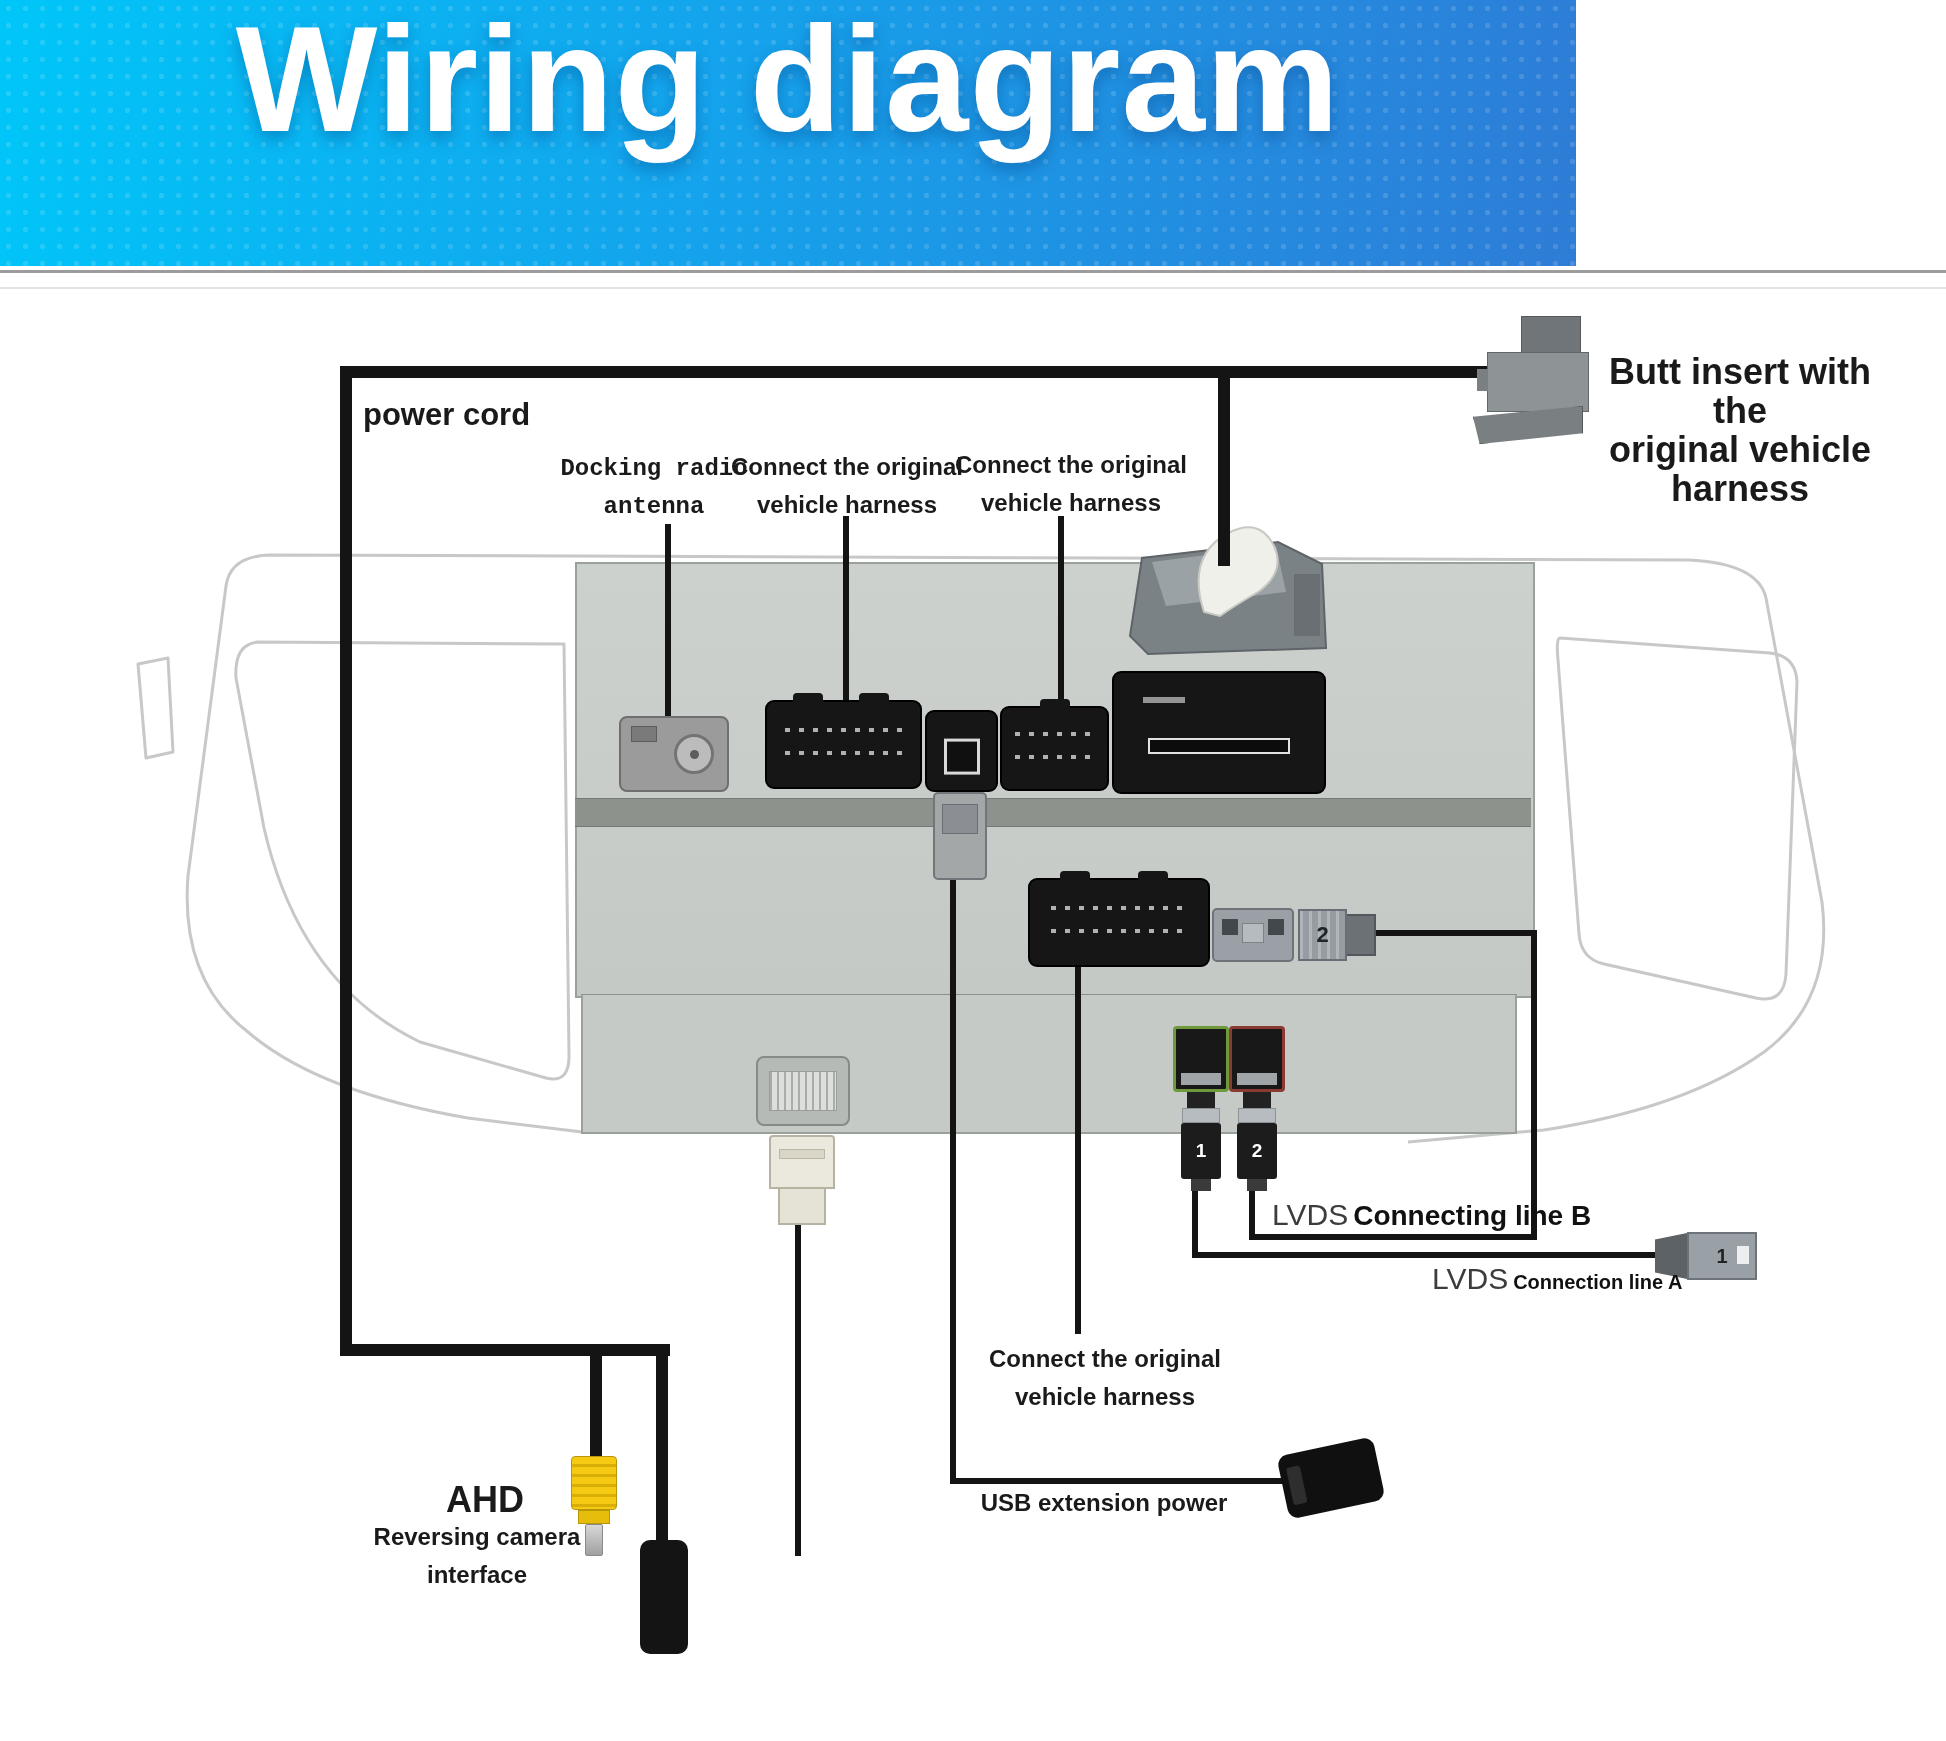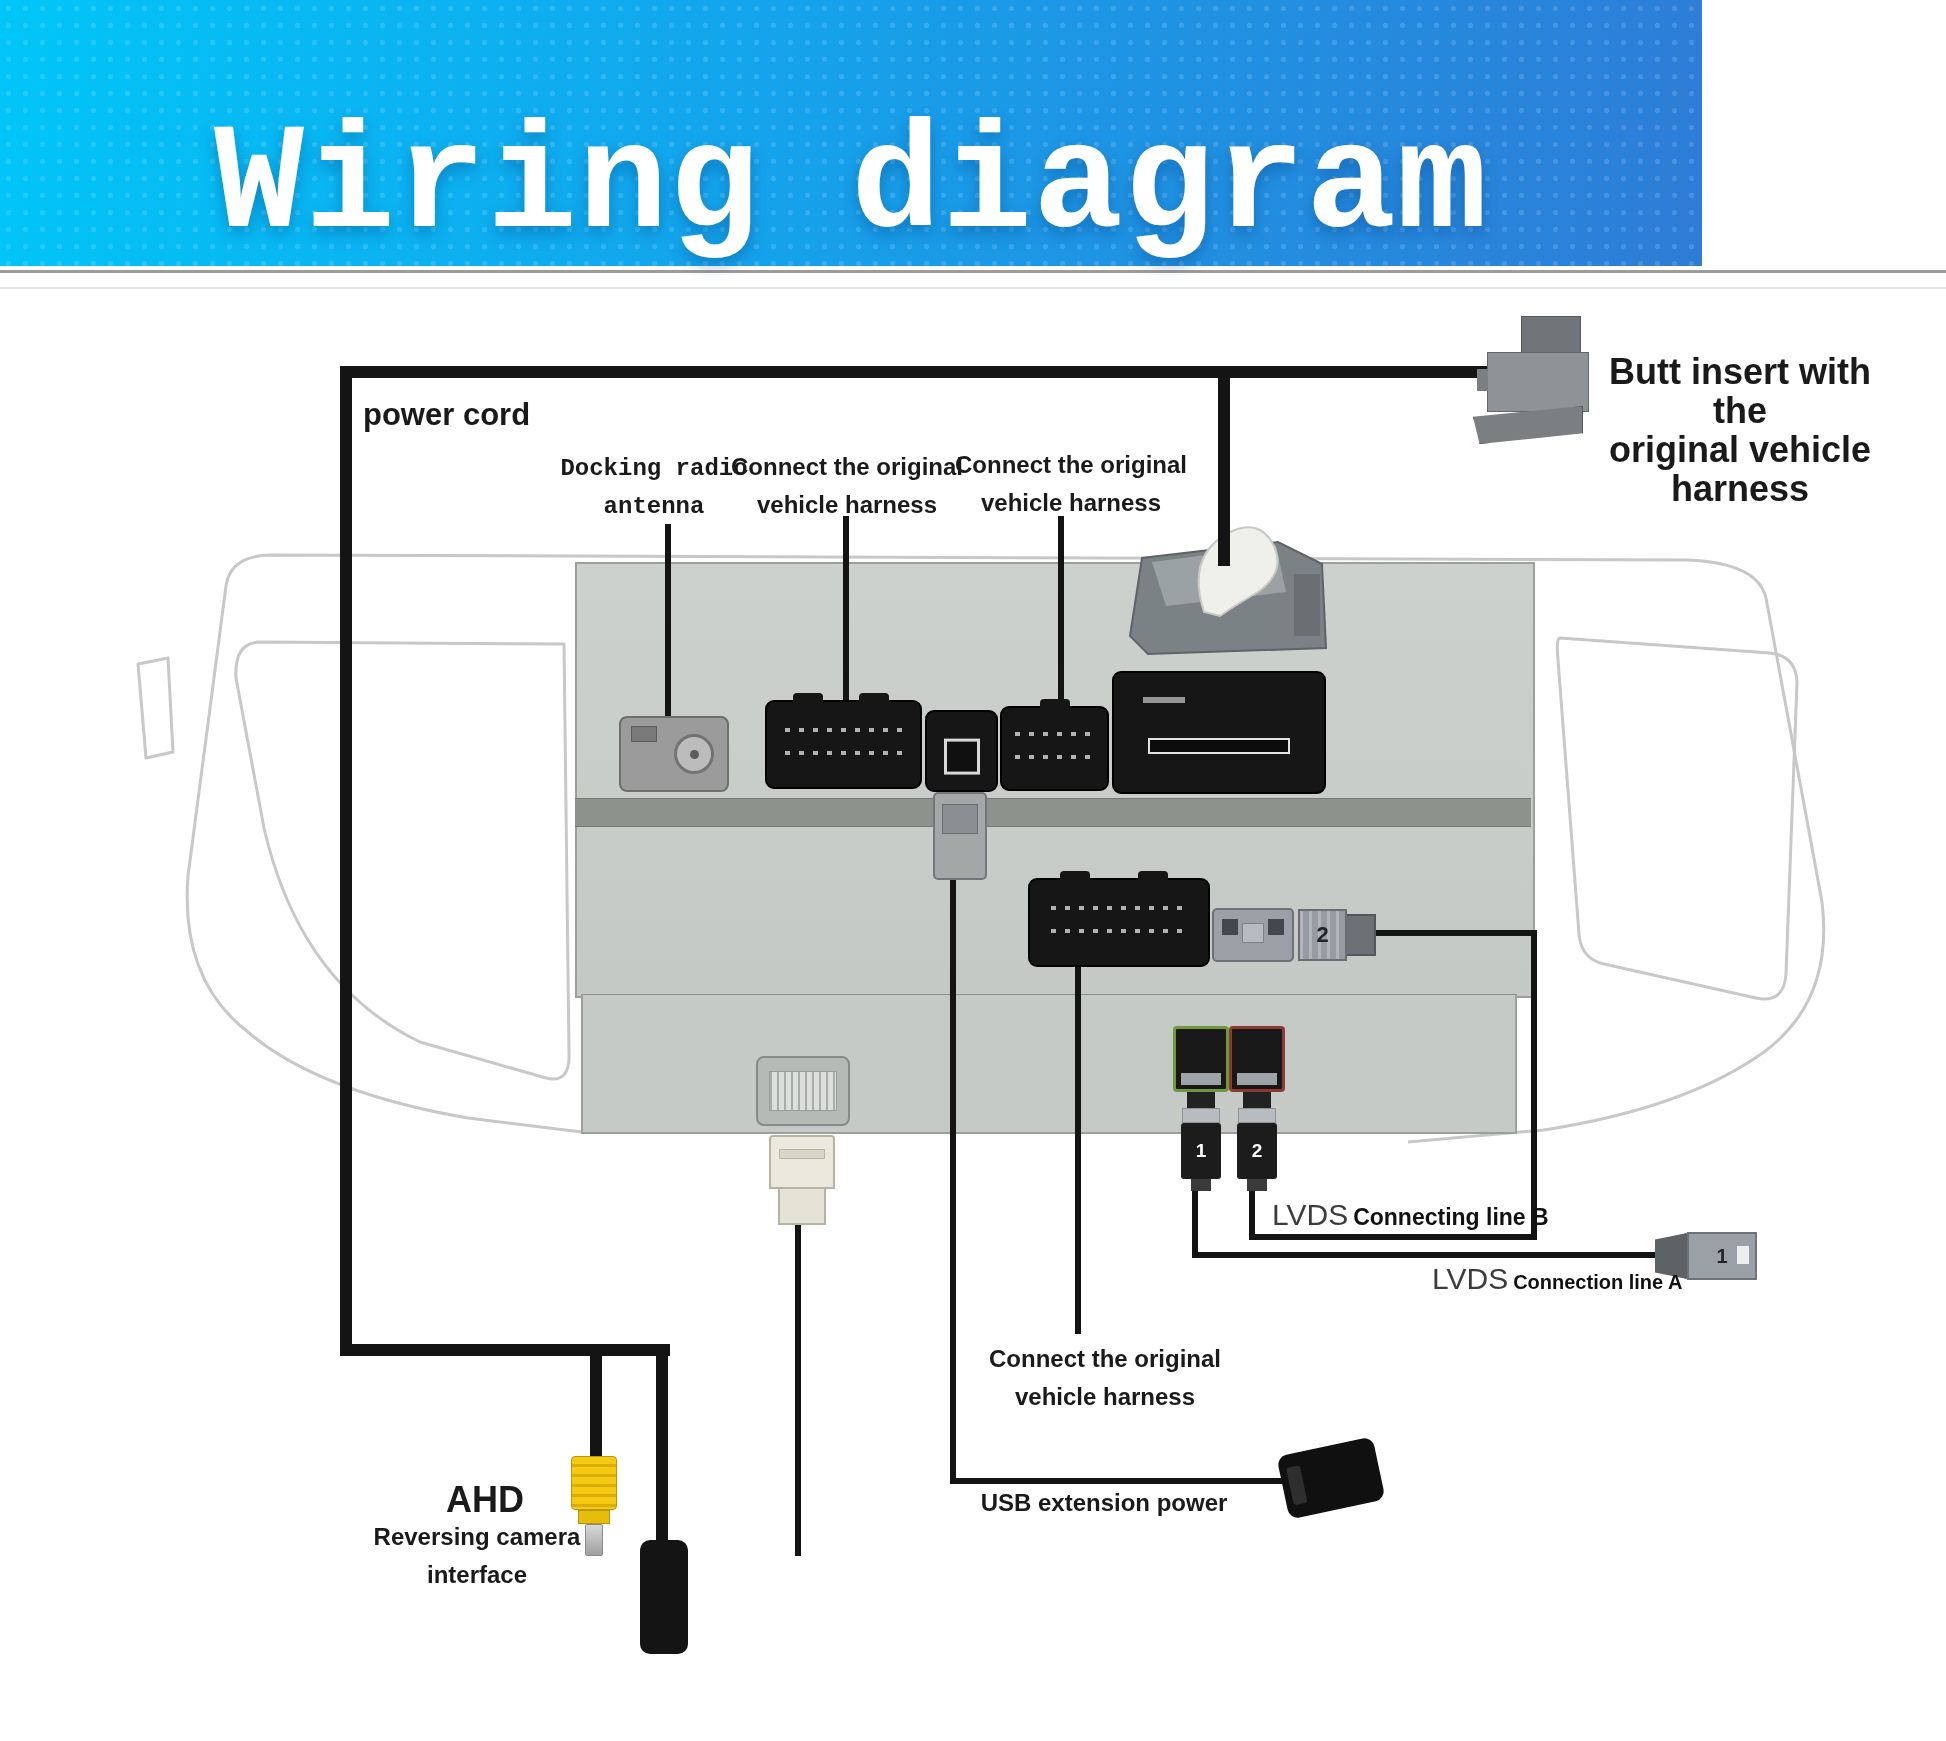--- a/index.html
+++ b/index.html
@@ -1,22 +1,22 @@
 <!DOCTYPE html>
 <html><head>
 <meta charset="utf-8">
 <style>
   html,body{margin:0;padding:0;background:#fff;}
   #app{position:relative;width:1946px;height:1741px;background:#fff;overflow:hidden;
        font-family:"Liberation Sans",sans-serif;color:#111;}
 
   
-  .banner{position:absolute;left:0;top:0;width:1702px;height:266px;
+  .banner{position:absolute;left:0;top:0;width:1576px;height:266px;
           background:linear-gradient(100deg,#00c6f8 0%,#14a3ec 45%,#2e7cd6 100%);
-          display:flex;align-items:flex-start;justify-content:center;font-family:Liberation Mono, monospace;}
+          display:flex;align-items:flex-end;justify-content:center;}
   .banner::after{content:"";position:absolute;inset:0;
           background-image:radial-gradient(rgba(255,255,255,.14) 2.3px,transparent 3px);
           background-size:17px 17px;pointer-events:none;}
   .title{position:relative;z-index:1;font-size:150px;font-weight:bold;color:#fff;
          letter-spacing:1px;text-shadow:0 7px 16px rgba(0,55,120,.35);}
   .rule{position:absolute;left:0;width:1946px;}
   .r1{top:270px;height:3px;background:#9c9c9c;}
   .r2{top:287px;height:2px;background:#e3e3e3;}
 
   
@@ -110,21 +110,21 @@
            clip-path:polygon(0 28%,100% 0,100% 72%,6% 100%);z-index:5;}
 
   
   .lbl{position:absolute;z-index:8;font-weight:bold;font-size:24px;line-height:38px;text-align:center;
        white-space:pre-line;color:#1a1a1a;}
   .lbl-left{text-align:left;}
   .big{font-size:36px;line-height:39px;}
   .pc{font-size:31px;}
   .lvds-row{position:absolute;z-index:8;display:flex;align-items:baseline;gap:5px;}
   .lvds-pre{font-size:30px;font-weight:400;color:#3c3c3c;}
-  .lvds-name{font-size:23px;font-weight:bold;color:#111;}
+  .lvds-name{font-size:28px;font-weight:bold;color:#111;}
   .lvds-name.small{font-size:20px;}
 </style>
 </head>
 <body>
 
 <div id="app">
 
   <header class="banner">
     <h1 class="title">Wiring diagram</h1>
   </header>

